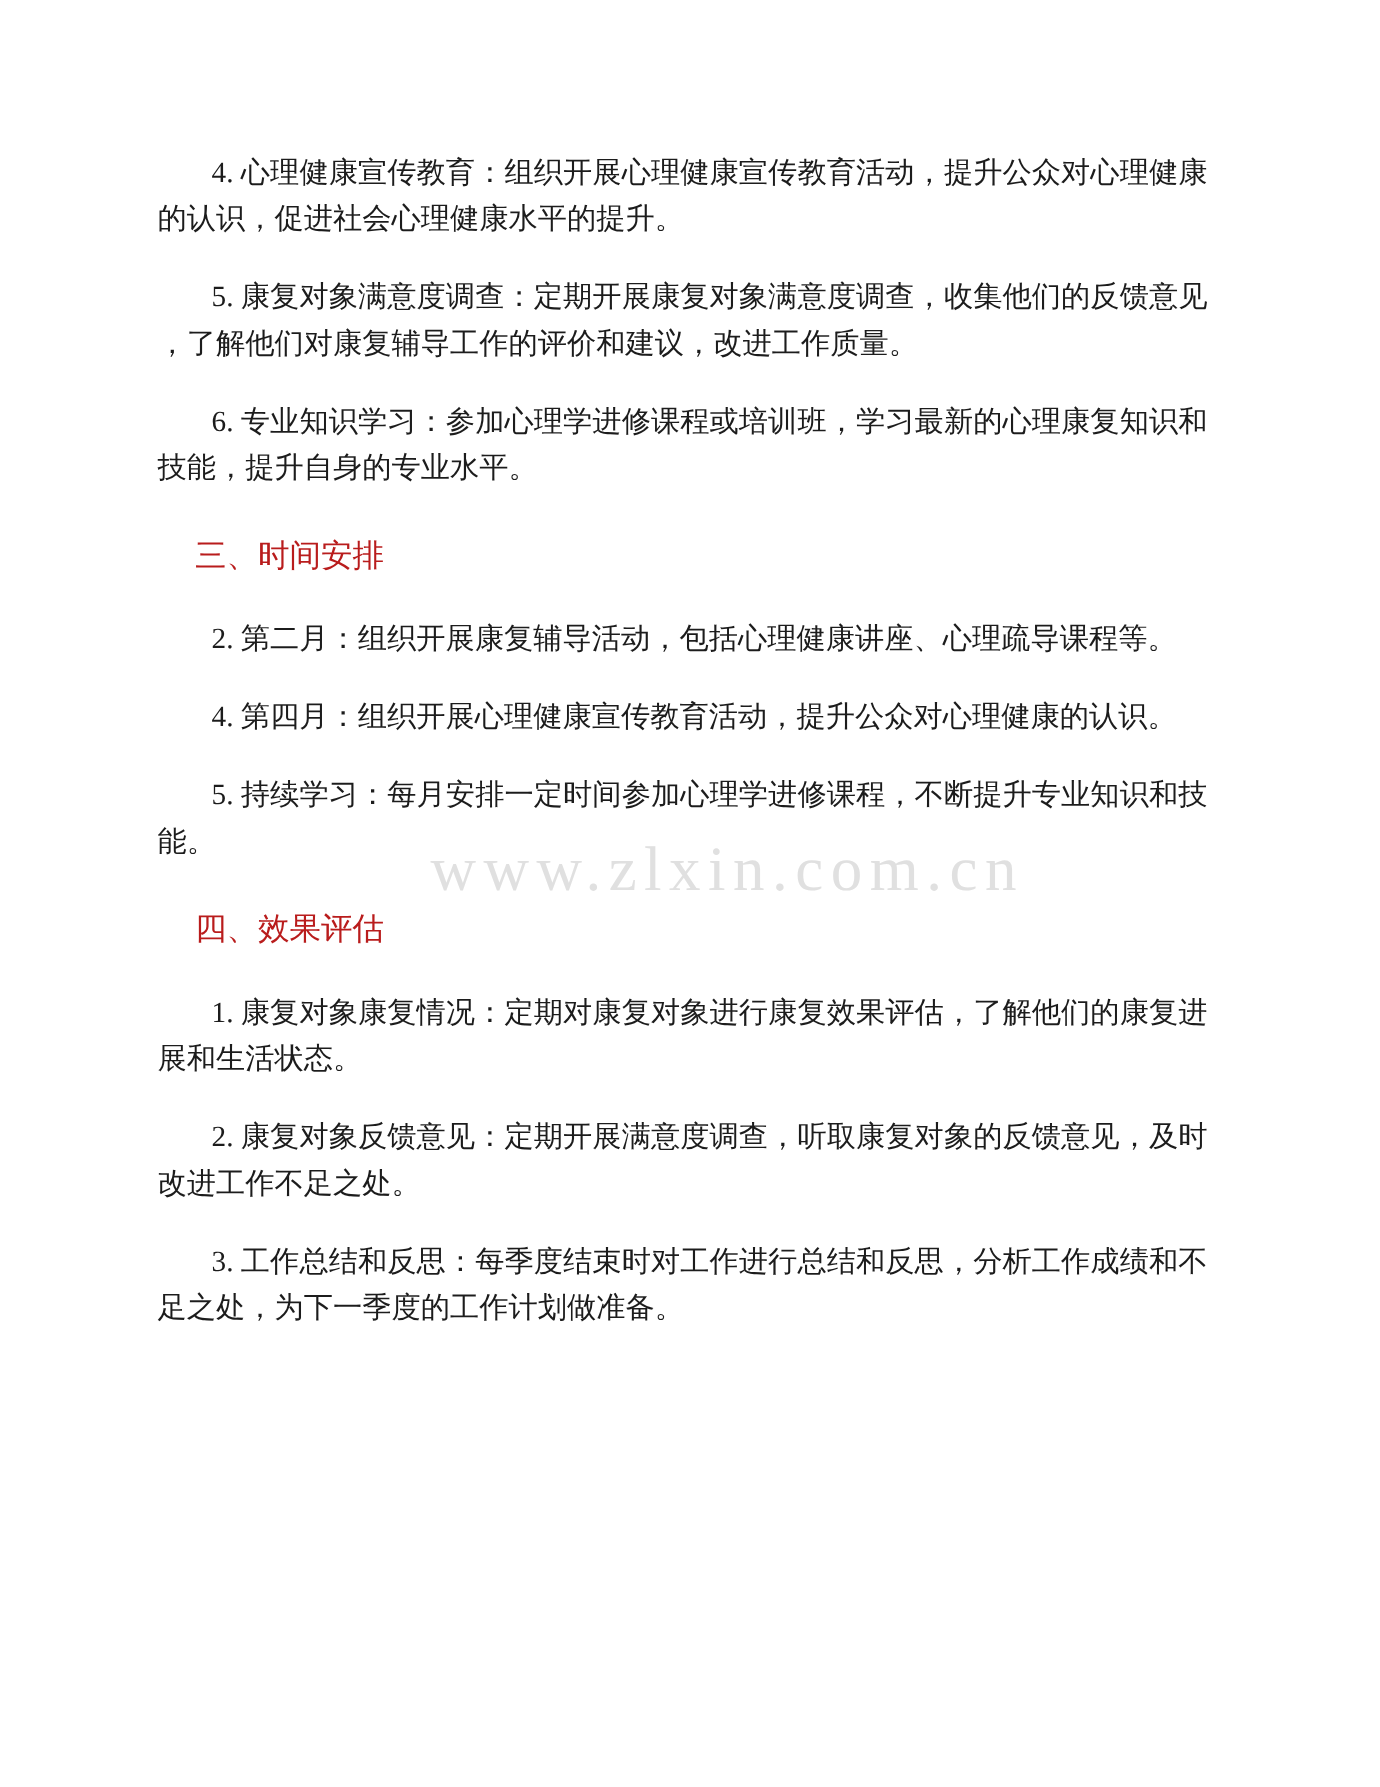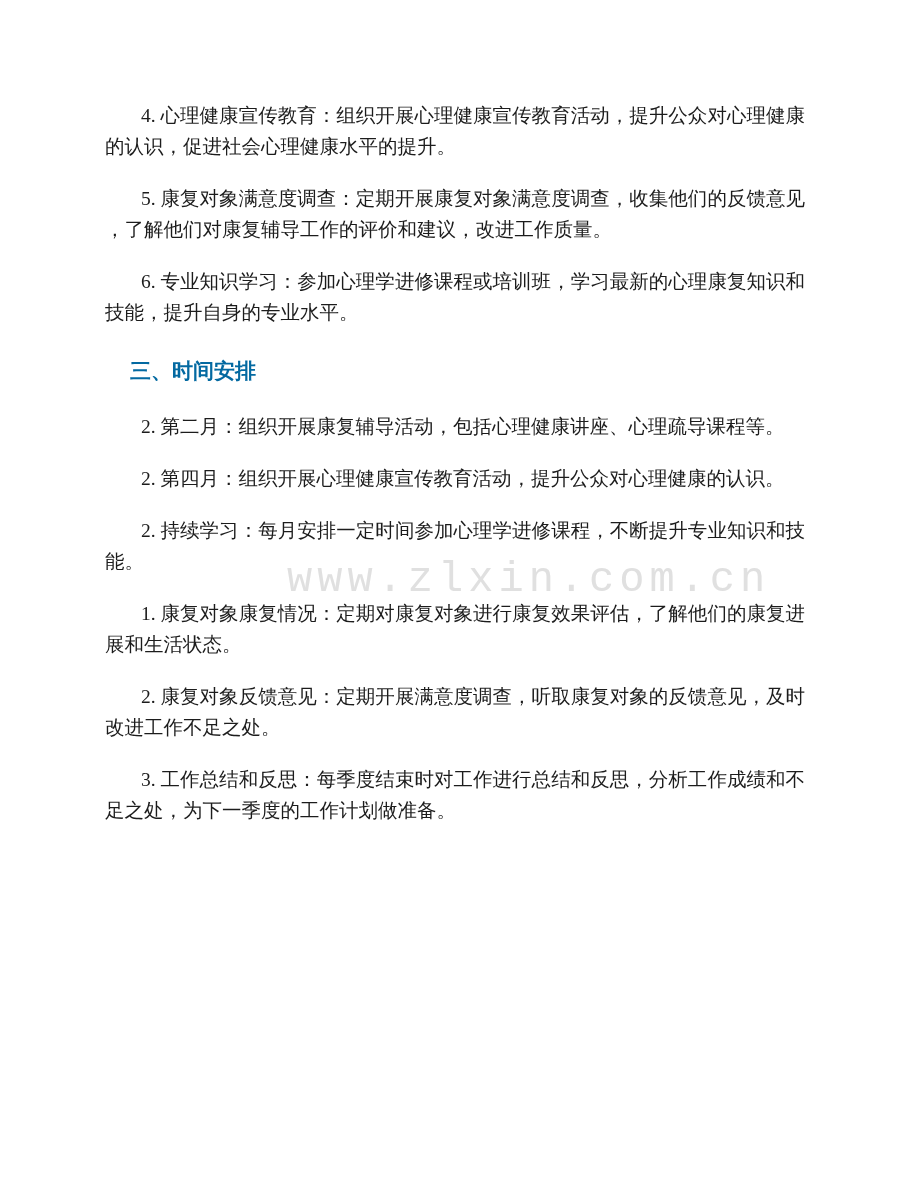--- a/index.html
+++ b/index.html
@@ -11,21 +11,21 @@
     position: relative;
     width: 920px;
     height: 1191px;
     background: #ffffff;
     overflow: hidden;
   }
   .watermark {
     position: absolute;
     left: 287px;
     top: 556px;
-    font-family: Liberation Mono, monospace;
+    font-family: Liberation Serif, serif;
     font-size: 42px;
     letter-spacing: 5px;
     color: #e0e0e0;
     white-space: nowrap;
     z-index: 0;
     user-select: none;
   }
   .content {
     position: relative;
     z-index: 1;
@@ -38,22 +38,22 @@
     color: #1c1c1c;
     text-indent: 36px;
     margin: 0 0 21px 0;
     text-align: justify;
     line-break: anywhere;
   }
   .heading {
     font-family: "Liberation Sans", "DejaVu Sans", sans-serif;
     font-size: 21px;
     line-height: 31px;
-    font-weight: bold;
-    color: #0369a1;
+    font-weight: normal;
+    color: #b91c1c;
     margin: 27px 0 25px 0;
     padding-left: 25px;
   }
 </style>
 </head>
 <body>
 
 <div class="page">
 
   <div class="watermark">www.zlxin.com.cn</div>
@@ -65,24 +65,25 @@
     <p class="para">5. 康复对象满意度调查：定期开展康复对象满意度调查，收集他们的反馈意见，了解他们对康复辅导工作的评价和建议，改进工作质量。</p>
 
     <p class="para">6. 专业知识学习：参加心理学进修课程或培训班，学习最新的心理康复知识和技能，提升自身的专业水平。</p>
 
     <h2 class="heading">三、时间安排</h2>
 
 
     <p class="para">2. 第二月：组织开展康复辅导活动，包括心理健康讲座、心理疏导课程等。</p>
 
 
-    <p class="para">2. 第四月：组织开展心理健康宣传教育活动，提升公众对心理健康的认识。</p>
+    <p class="para">4. 第四月：组织开展心理健康宣传教育活动，提升公众对心理健康的认识。</p>
 
-    <p class="para">2. 持续学习：每月安排一定时间参加心理学进修课程，不断提升专业知识和技能。</p>
+    <p class="para">5. 持续学习：每月安排一定时间参加心理学进修课程，不断提升专业知识和技能。</p>
 
+    <h2 class="heading">四、效果评估</h2>
 
     <p class="para">1. 康复对象康复情况：定期对康复对象进行康复效果评估，了解他们的康复进展和生活状态。</p>
 
     <p class="para">2. 康复对象反馈意见：定期开展满意度调查，听取康复对象的反馈意见，及时改进工作不足之处。</p>
 
     <p class="para">3. 工作总结和反思：每季度结束时对工作进行总结和反思，分析工作成绩和不足之处，为下一季度的工作计划做准备。</p>
 
   </div>
 </div>
 

